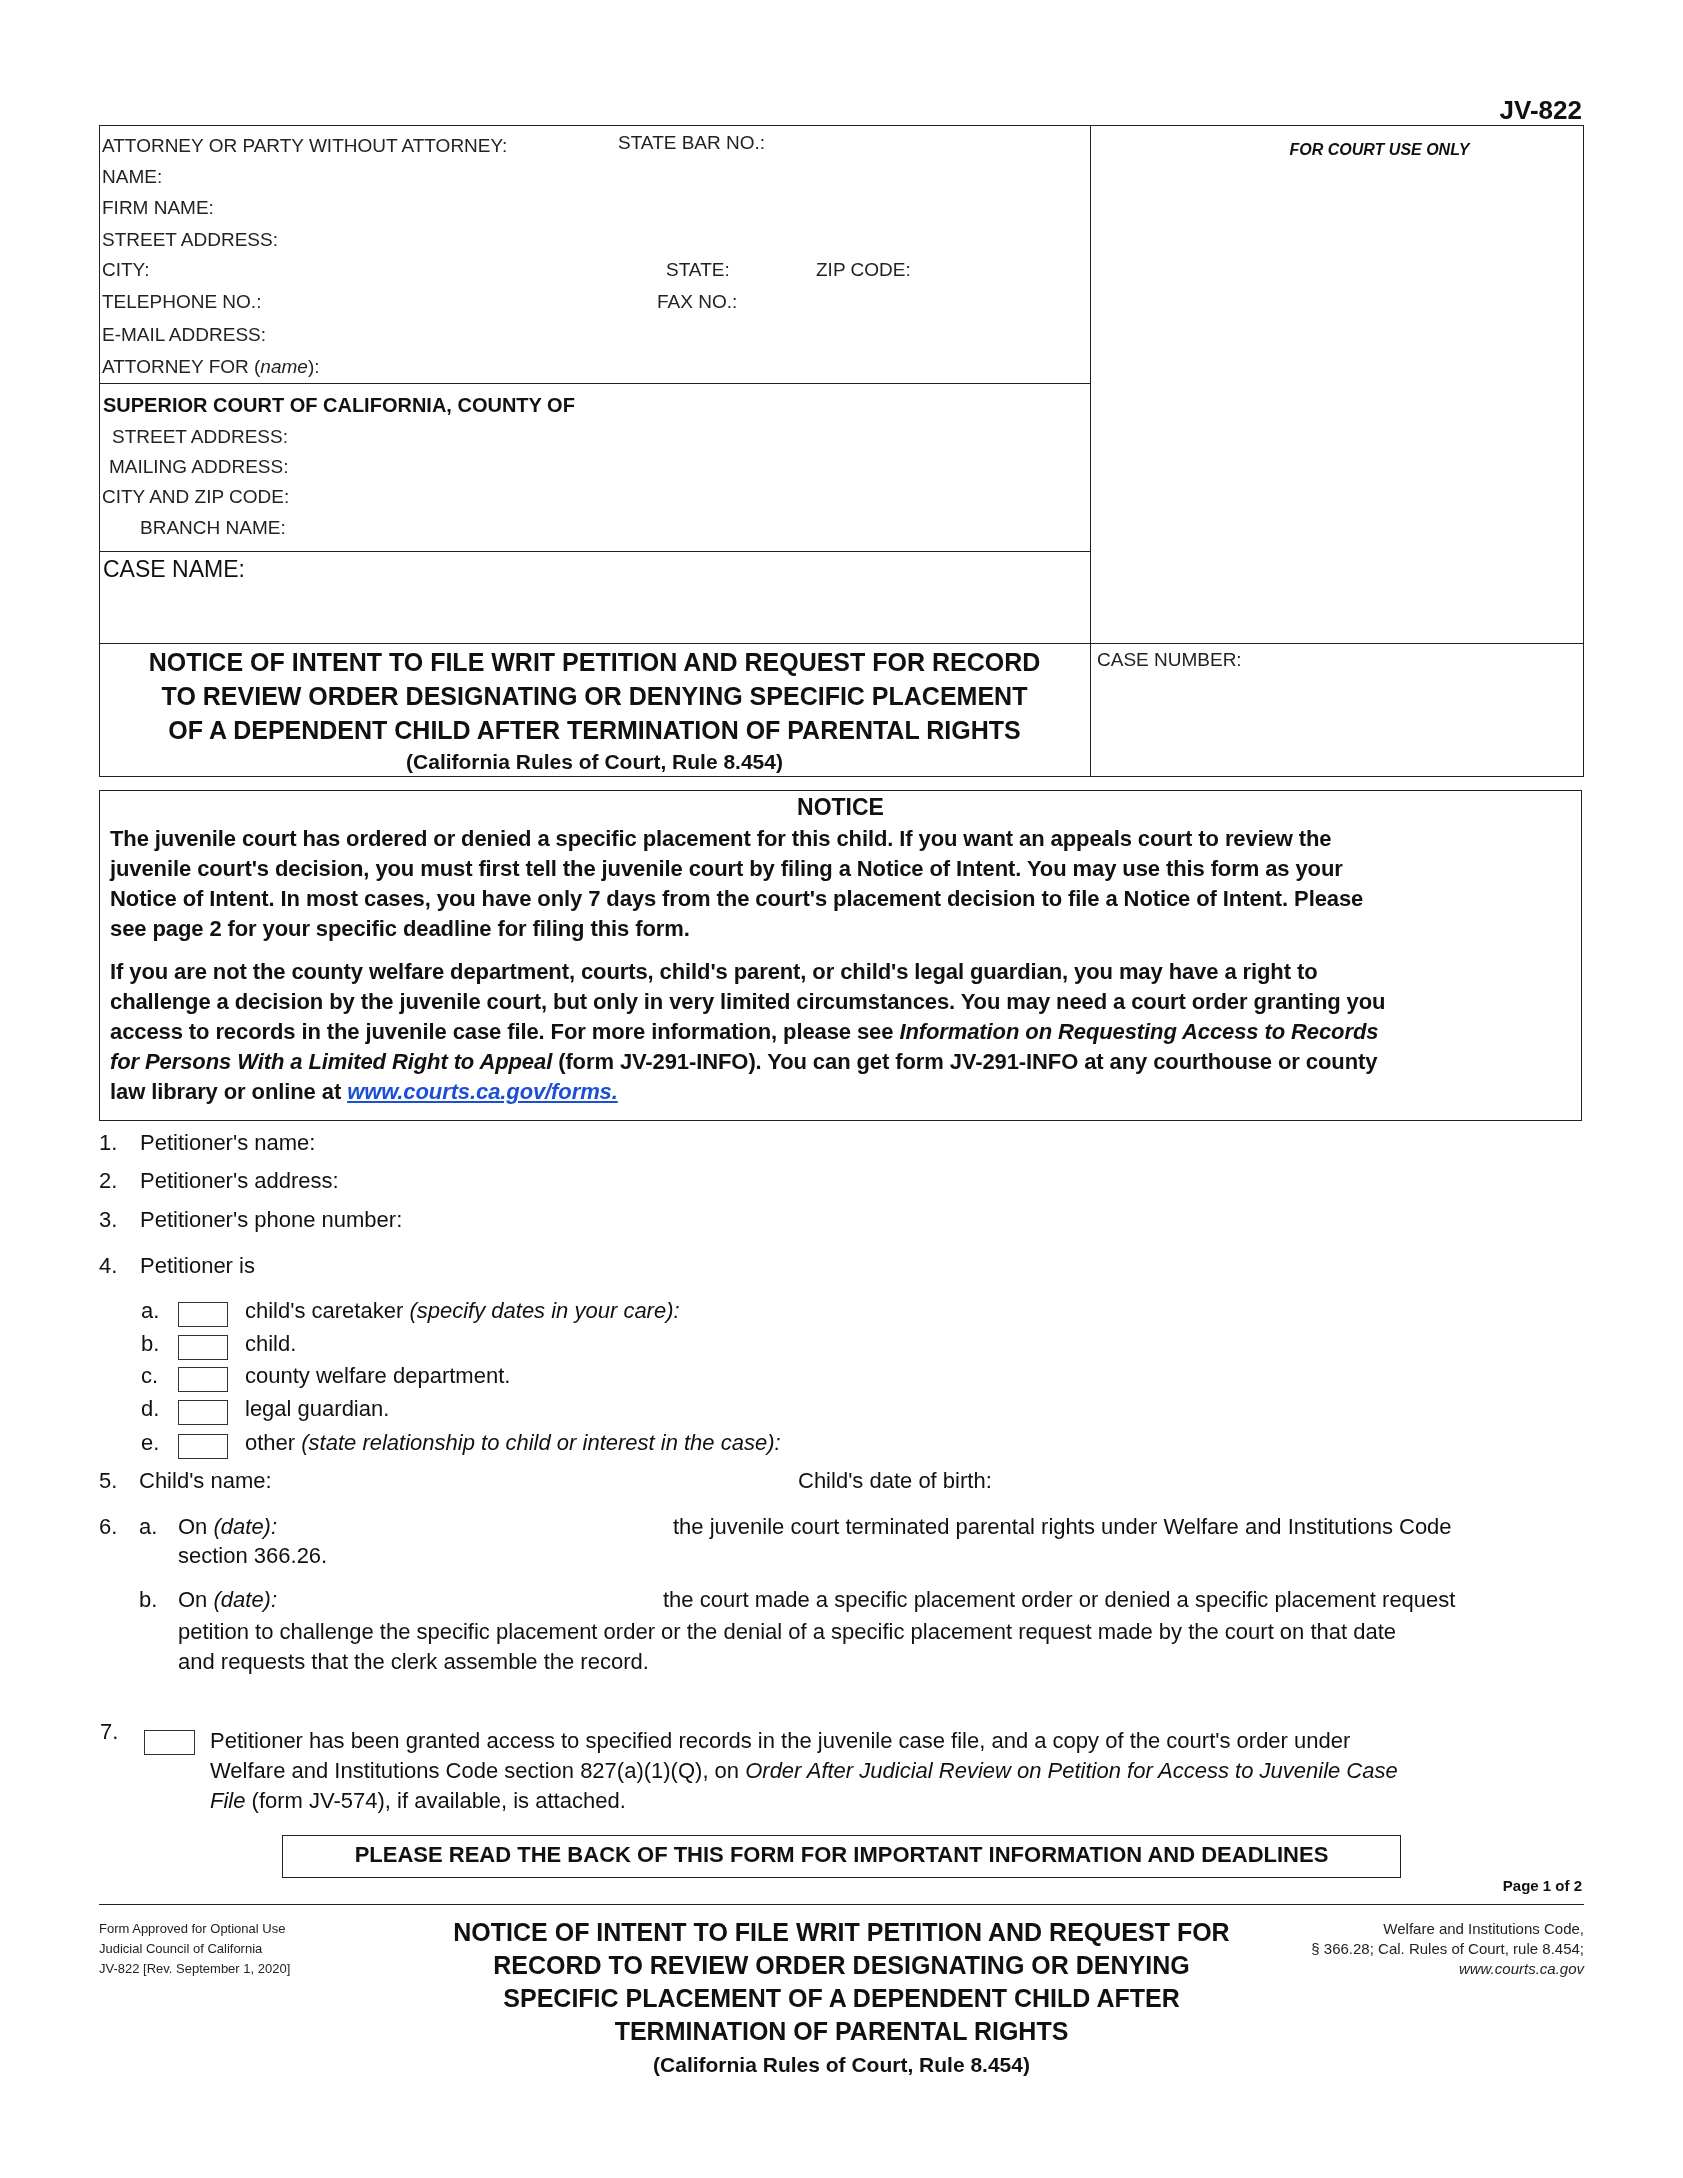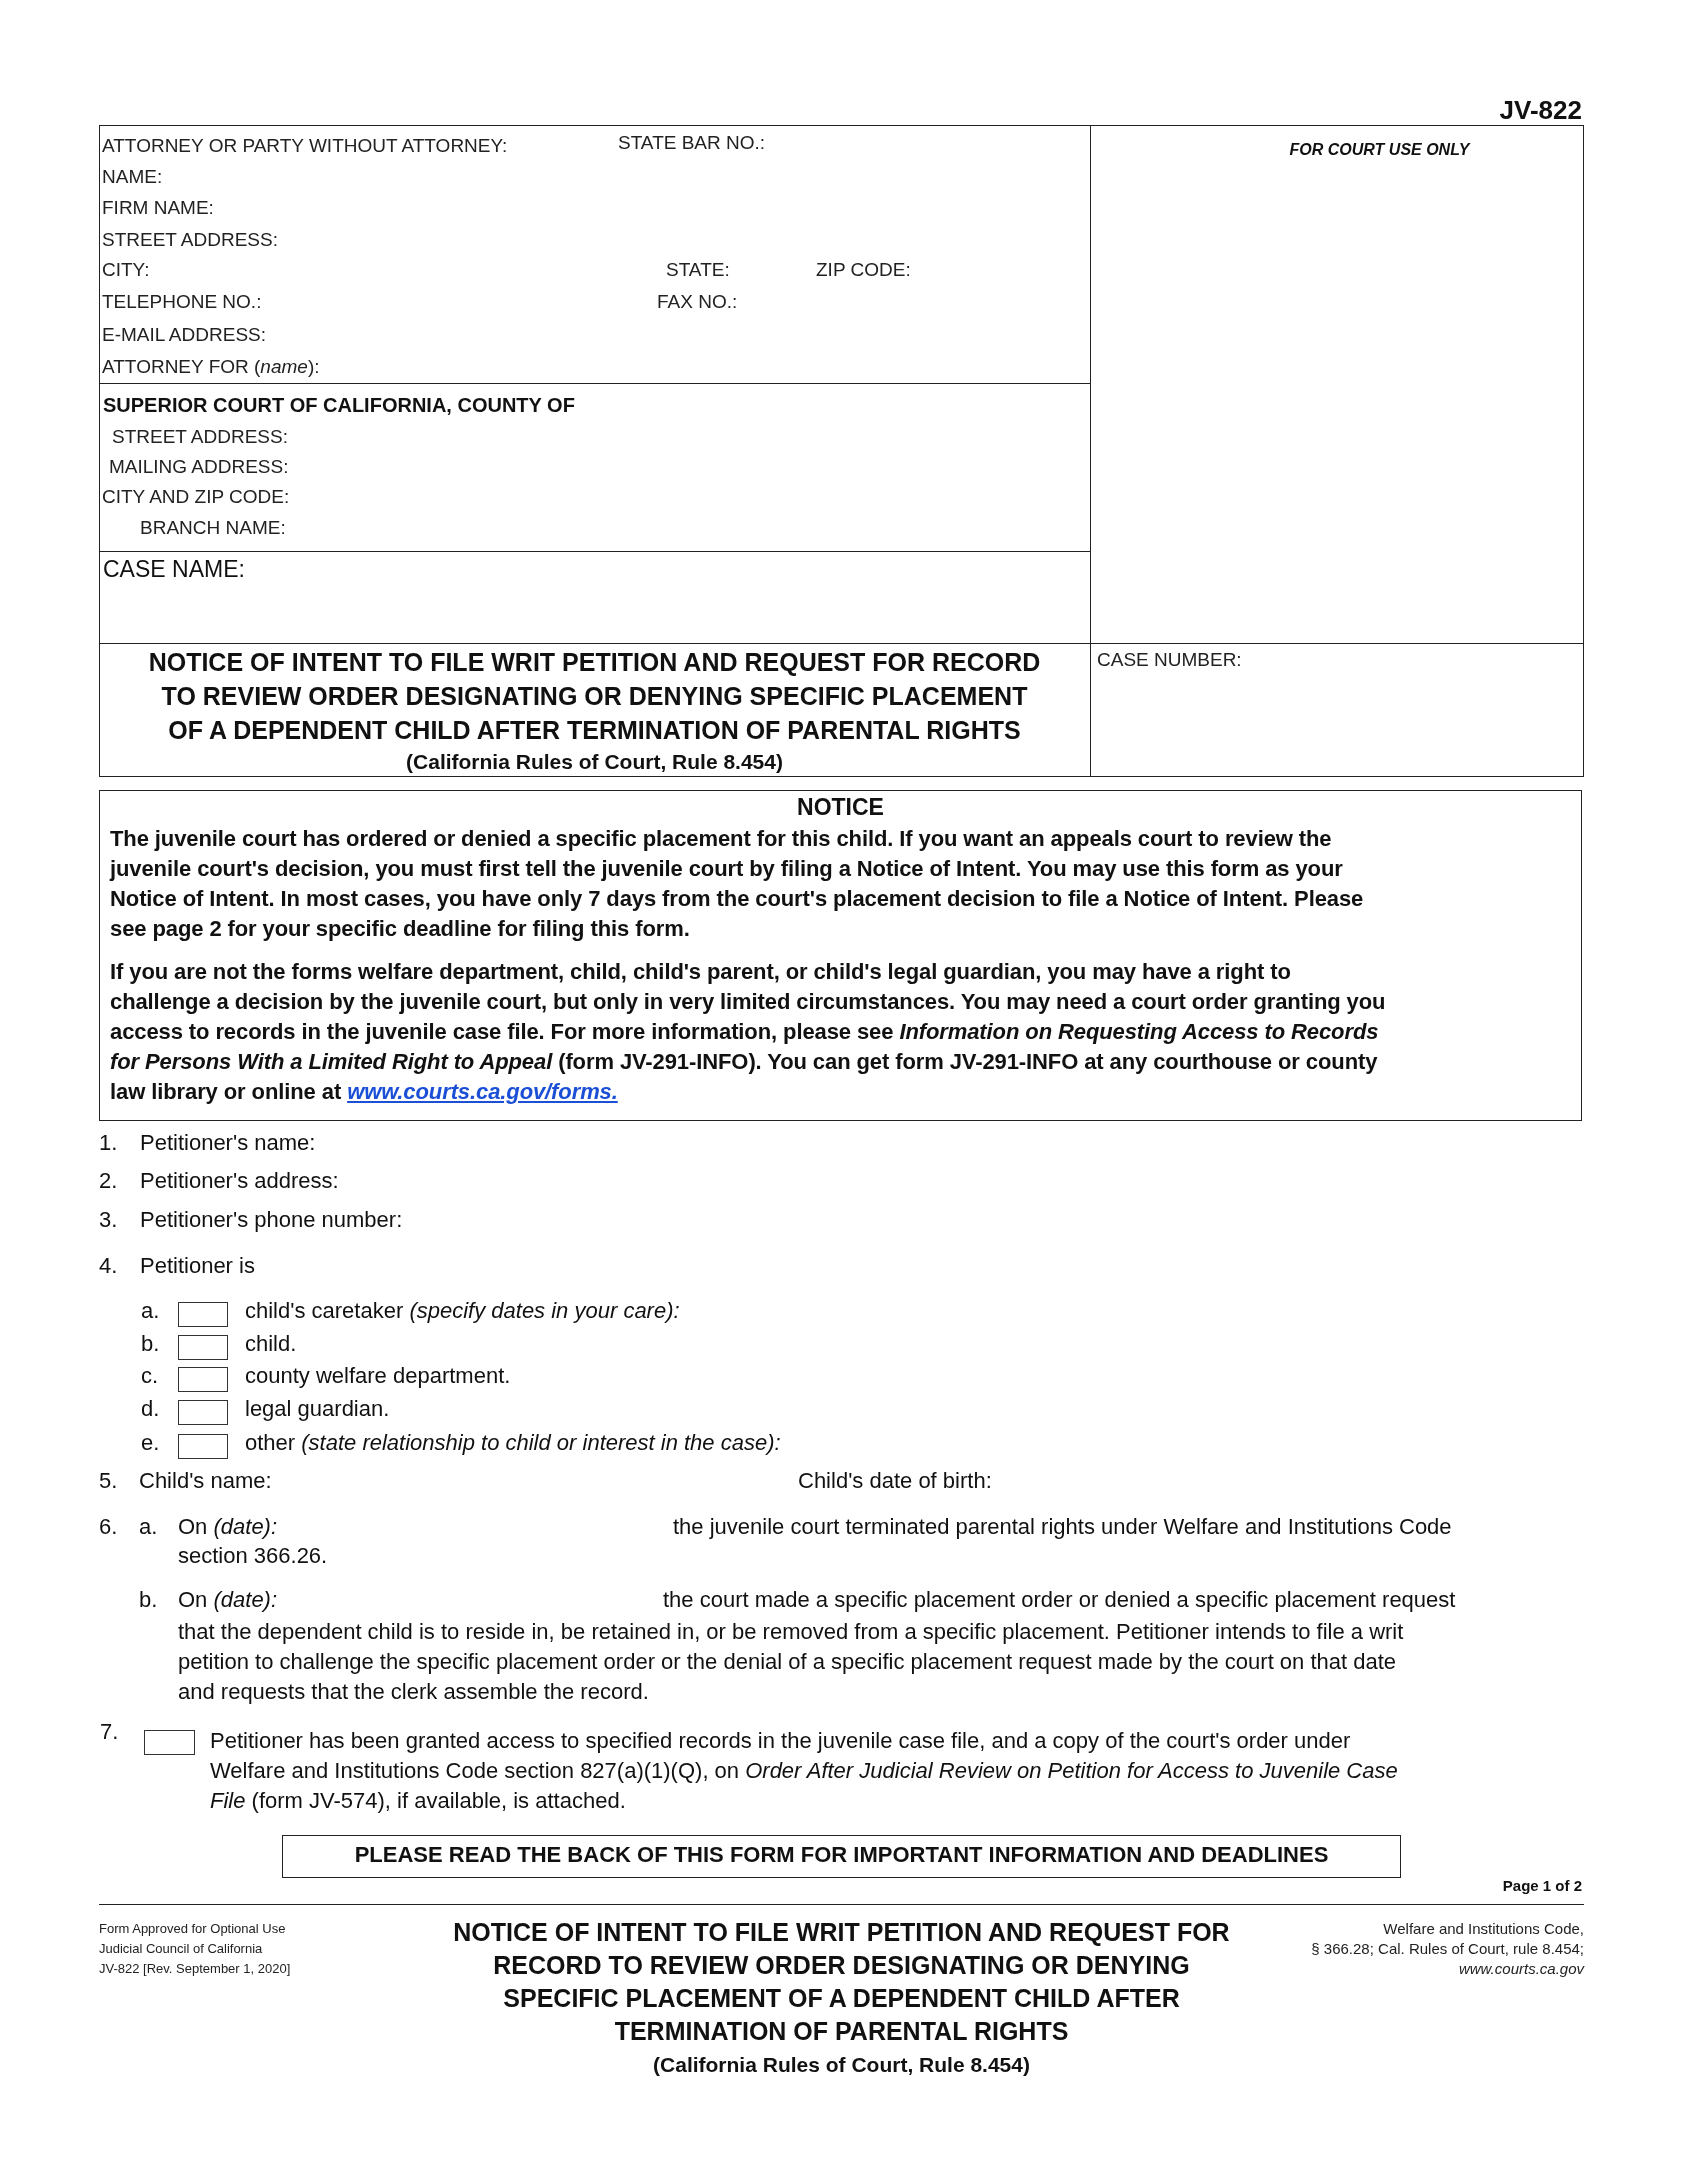--- a/index.html
+++ b/index.html
@@ -67,21 +67,21 @@
 
 <div class="box" style="left:99px;top:790px;width:1483px;height:331px;"></div>
 <div class="abs b" style="left:99px;width:1483px;text-align:center;top:794px;font-size:23px;">NOTICE</div>
 <div class="abs" style="left:110px;top:824px;">
   <div class="notice-p">The juvenile court has ordered or denied a specific placement for this child. If you want an appeals court to review the</div>
   <div class="notice-p">juvenile court's decision, you must first tell the juvenile court by filing a Notice of Intent. You may use this form as your</div>
   <div class="notice-p">Notice of Intent. In most cases, you have only 7 days from the court's placement decision to file a Notice of Intent. Please</div>
   <div class="notice-p">see page 2 for your specific deadline for filing this form.</div>
 </div>
 <div class="abs" style="left:110px;top:957px;">
-  <div class="notice-p">If you are not the forms welfare department, child, child's parent, or child's legal guardian, you may have a right to</div>
+  <div class="notice-p">If you are not the county welfare department, courts, child's parent, or child's legal guardian, you may have a right to</div>
   <div class="notice-p">challenge a decision by the juvenile court, but only in very limited circumstances. You may need a court order granting you</div>
   <div class="notice-p"><span>access to records in the juvenile case file. For more information, please see </span><span class="it">Information on Requesting Access to Records</span></div>
   <div class="notice-p"><span class="it">for Persons With a Limited Right to Appeal</span><span> (form JV-291-INFO). You can get form JV-291-INFO at any courthouse or county</span></div>
   <div class="notice-p"><span>law library or online at </span><span class="link">www.courts.ca.gov/forms.</span></div>
 </div>
 
 <div class="abs body" style="left:99px;top:1130px;"><span>1.</span></div>
 <div class="abs body" style="left:140px;top:1130px;">Petitioner's name:</div>
 <div class="abs body" style="left:99px;top:1168px;">2.</div>
 <div class="abs body" style="left:140px;top:1168px;">Petitioner's address:</div>
@@ -120,21 +120,20 @@
 <div class="abs body" style="left:99px;top:1514px;">6.</div>
 <div class="abs body" style="left:139px;top:1514px;">a.</div>
 <div class="abs body" style="left:178px;top:1514px;"><span>On </span><i>(date):</i></div>
 <div class="abs body" style="left:673px;top:1514px;">the juvenile court terminated parental rights under Welfare and Institutions Code</div>
 <div class="abs body" style="left:178px;top:1543px;">section 366.26.</div>
 
 <div class="abs body" style="left:139px;top:1587px;">b.</div>
 <div class="abs body" style="left:178px;top:1587px;"><span>On </span><i>(date):</i></div>
 <div class="abs body" style="left:663px;top:1587px;">the court made a specific placement order or denied a specific placement request</div>
 <div class="abs body" style="left:178px;top:1617px;line-height:30px;">
-  <div>that the dependent child is to reside in, be retained in, or be removed from a specific placement. Petitioner intends to file a writ</div>
   <div>petition to challenge the specific placement order or the denial of a specific placement request made by the court on that date</div>
   <div>and requests that the clerk assemble the record.</div>
 </div>
 
 <div class="abs body" style="left:100px;top:1719px;">7.</div>
 <div class="chk" style="left:144px;top:1730px;width:51px;"></div>
 <div class="abs body" style="left:210px;top:1726px;line-height:30px;">
   <div>Petitioner has been granted access to specified records in the juvenile case file, and a copy of the court's order under</div>
   <div><span>Welfare and Institutions Code section 827(a)(1)(Q), on </span><i>Order After Judicial Review on Petition for Access to Juvenile Case</i></div>
   <div><i>File</i><span> (form JV-574), if available, is attached.</span></div>

